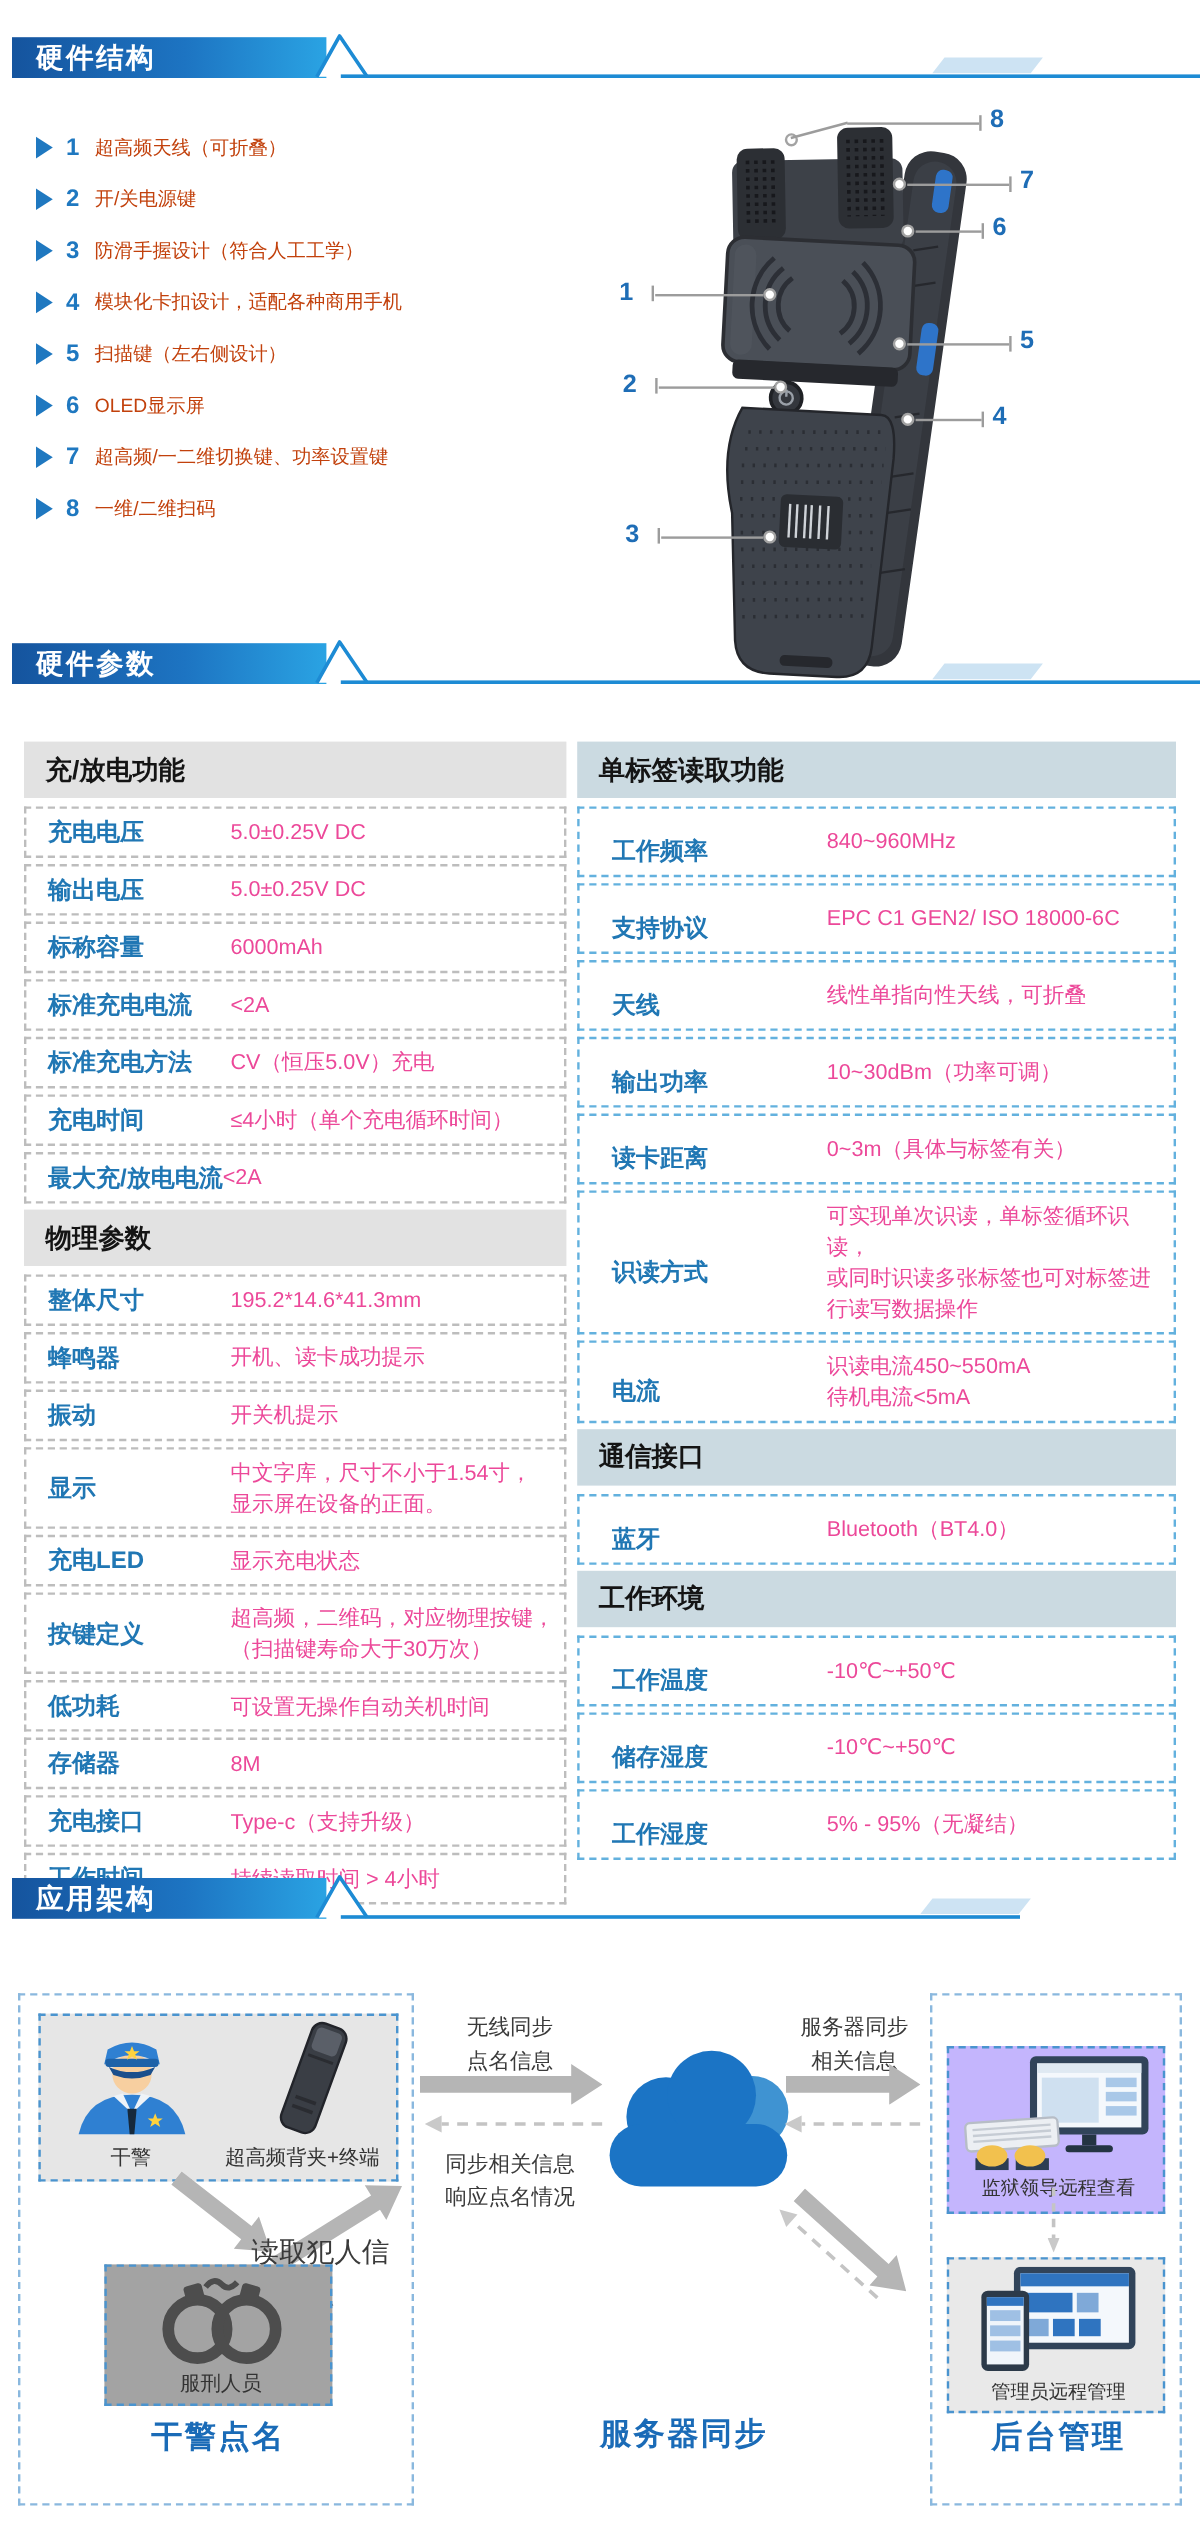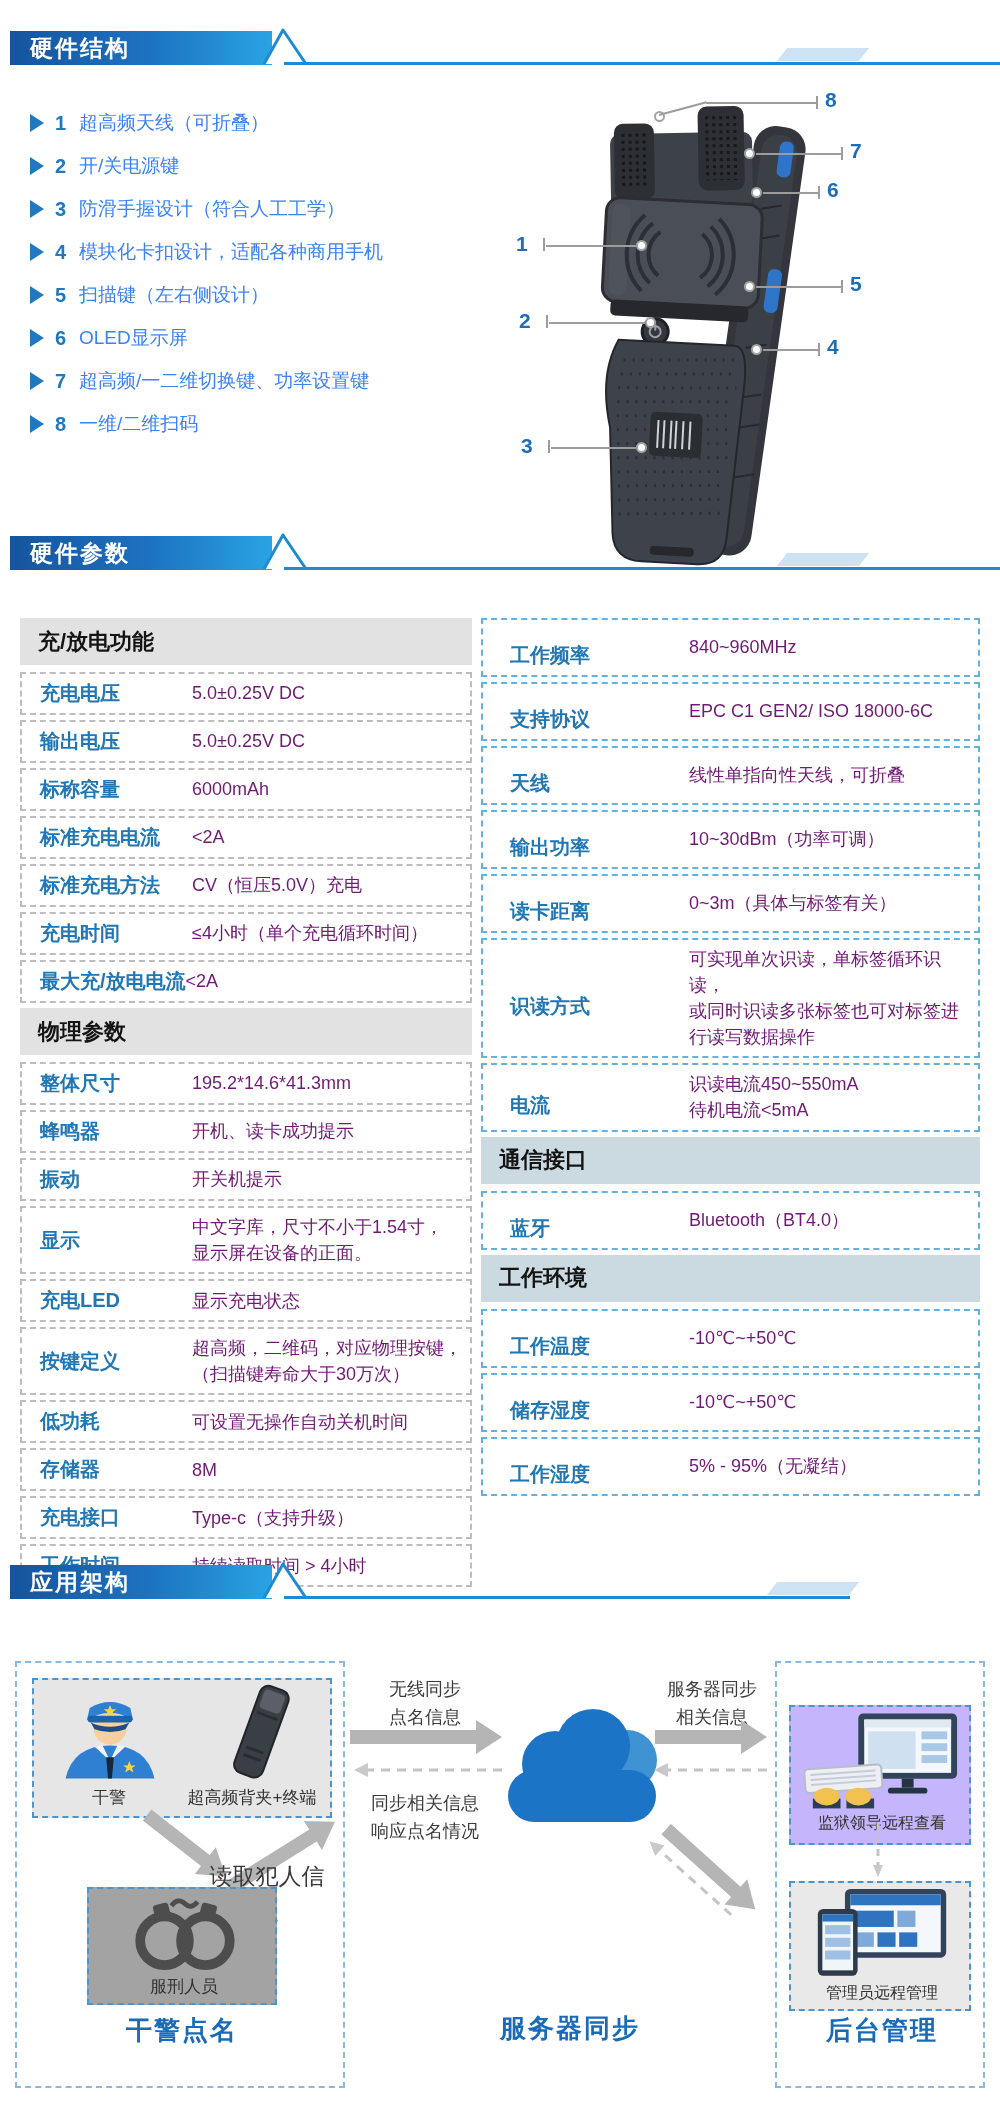--- a/index.html
+++ b/index.html
@@ -13,21 +13,21 @@
           letter-spacing:2px;}
   .peak{position:absolute;}
   .hline{position:absolute;height:3px;background:#1d8bd4;}
   .flag{position:absolute;width:82px;height:13px;background:#cde3f3;transform:skewX(-38deg);}
 
   
   .feature{position:absolute;left:30px;display:flex;align-items:center;height:26px;}
   .tri{width:0;height:0;border-left:14px solid #1f78c0;border-top:9px solid transparent;
        border-bottom:9px solid transparent;margin-right:11px;}
   .fnum{color:#1f78c0;font-weight:bold;font-size:20px;width:24px;flex:0 0 auto;}
-  .ftext{color:#3b82f6;font-size:19px;white-space:nowrap;}
+  .ftext{color:#c2410c;font-size:16px;white-space:nowrap;}
 
   
   .co-num{position:absolute;color:#1e6db6;font-weight:bold;font-size:21px;}
   .co-line{position:absolute;height:2px;background:#9c9c9c;transform-origin:left center;}
   .co-tick{position:absolute;width:2px;height:13px;background:#9c9c9c;}
   .co-ring{position:absolute;width:11px;height:11px;border:2px solid #a3a3a3;background:#fff;
            border-radius:50%;box-sizing:border-box;}
 
   
   .speccol{position:absolute;}
@@ -36,21 +36,21 @@
   .left-col .spec-header{background:#e2e2e2;}
   .right-col .spec-header{background:#cbdae1;}
   .spec-row{display:flex;margin-bottom:5px;min-height:42px;box-sizing:border-box;
             align-items:center;padding:6px 0;background:#fff;}
   .left-col .spec-row{border:2px dashed #bdbdbd;}
   .right-col .spec-row{border:2px dashed #63b1de;}
   .spec-label{flex:0 0 auto;font-weight:bold;color:#2077b4;font-size:20px;
               padding-left:18px;box-sizing:border-box;white-space:nowrap;}
   .left-col .spec-label{width:170px;}
   .right-col .spec-label{width:206px;padding-left:27px;margin-top:16px;}
-  .spec-value{color:#701a75;font-size:18px;white-space:pre-line;line-height:1.45;padding-right:6px;}
+  .spec-value{color:#ec4899;font-size:18px;white-space:pre-line;line-height:1.45;padding-right:6px;}
 
   
   .appbox-outer{position:absolute;border:2px dashed #8ab8de;background:#fff;box-sizing:border-box;}
   .appbox-inner{position:absolute;border:2px dashed #4a94cf;background:#e6e6e6;box-sizing:border-box;}
   .actor-label{position:absolute;font-size:17px;color:#333;text-align:center;}
   .flow-label{position:absolute;font-size:18px;color:#3a3a3a;text-align:center;
               line-height:1.55;white-space:pre-line;}
   .caption{position:absolute;font-size:26px;font-weight:bold;color:#1a6bb7;text-align:center;
            letter-spacing:2px;}
   .arrow{position:absolute;transform-origin:left center;}
@@ -301,20 +301,21 @@
       <div class="spec-row">
         <div class="spec-label">充电接口</div>
         <div class="spec-value">Type-c（支持升级）</div>
       </div>
       <div class="spec-row">
         <div class="spec-label">工作时间</div>
         <div class="spec-value">持续读取时间 &gt; 4小时</div>
       </div>
     </div>
   <div id="col-right" class="speccol right-col" style="left:481px;top:618px;width:499px;">
+      <div class="spec-header">单标签读取功能</div>
       <div class="spec-row">
         <div class="spec-label">工作频率</div>
         <div class="spec-value">840~960MHz</div>
       </div>
       <div class="spec-row">
         <div class="spec-label">支持协议</div>
         <div class="spec-value">EPC C1 GEN2/ ISO 18000-6C</div>
       </div>
       <div class="spec-row">
         <div class="spec-label">天线</div>

